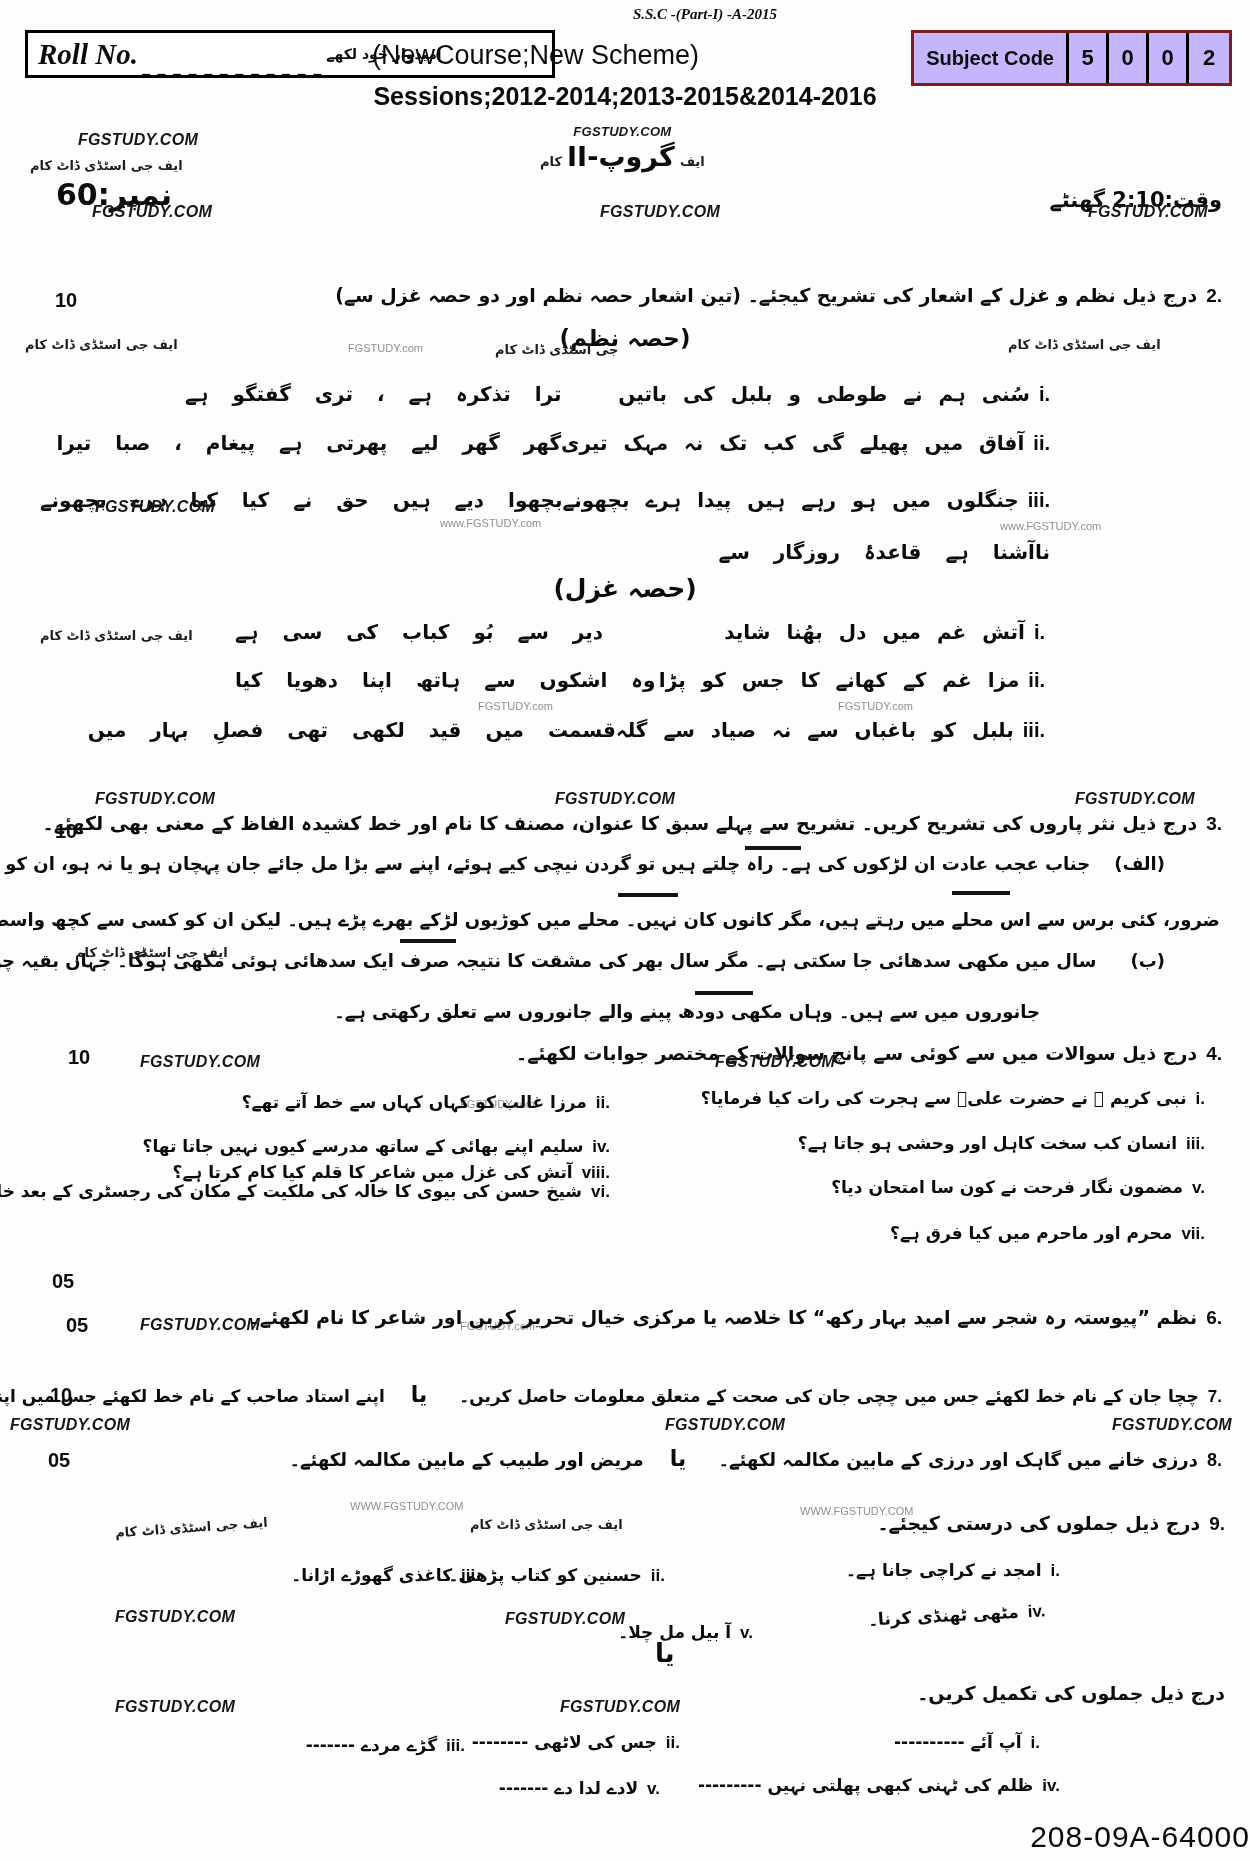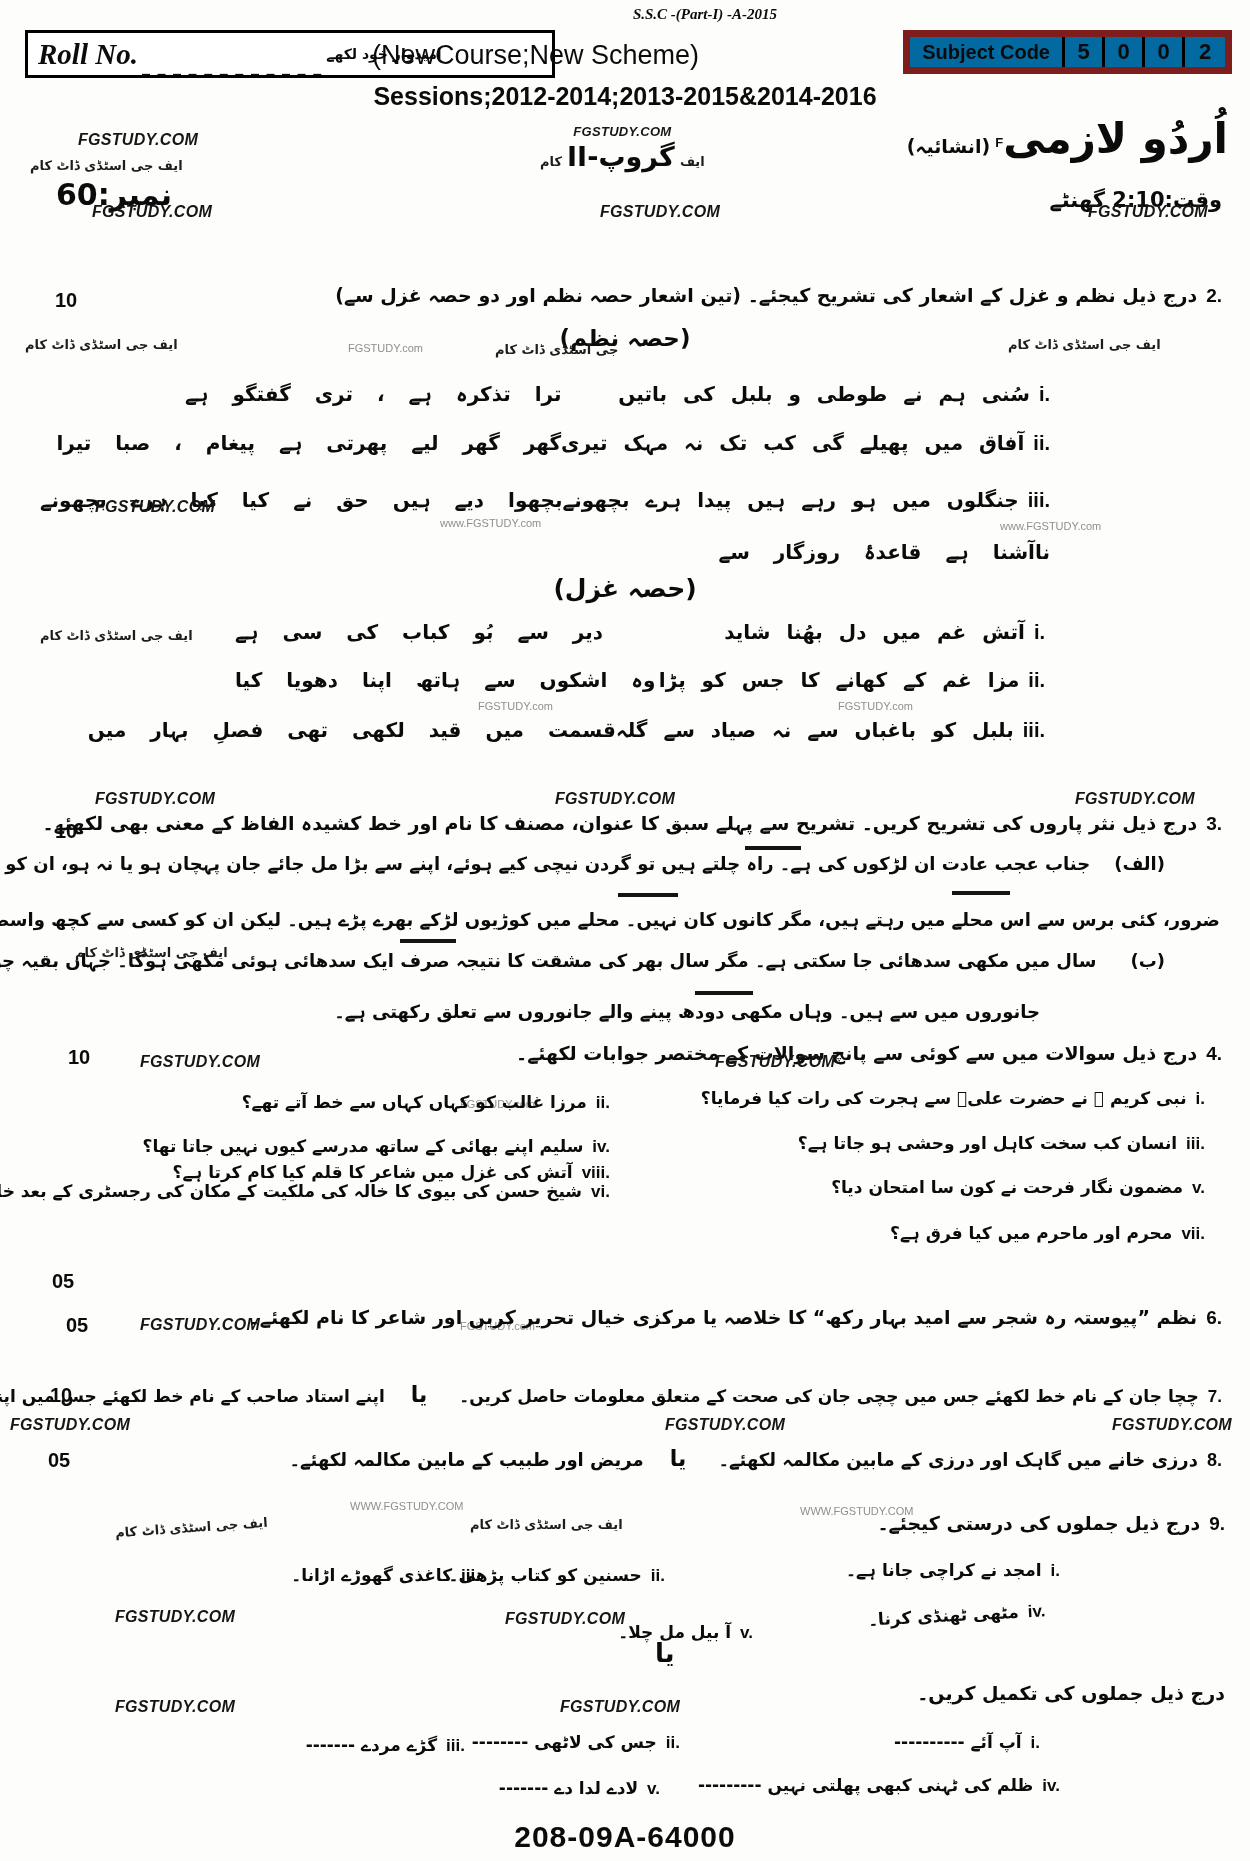--- a/index.html
+++ b/index.html
@@ -13,21 +13,21 @@
   .marks{font-family:"Liberation Sans",sans-serif;font-weight:bold;font-size:20px}
   .num{display:inline-block;direction:ltr;unicode-bidi:isolate;
        font-family:"Liberation Sans",sans-serif;font-weight:bold;margin-left:9px}
   .exam-ref{font-family:"Liberation Serif",serif;font-style:italic;font-weight:bold;font-size:15px;text-align:center}
   .rollbox{left:25px;top:30px;width:530px;height:48px;border:3px solid #000;
            display:flex;align-items:center;padding:0 10px;background:#fff}
   .roll-label{font-family:"Liberation Serif",serif;font-style:italic;font-weight:bold;font-size:29px}
   .roll-dashes{font-weight:bold;font-size:16px;letter-spacing:1px;margin:24px 4px 0 4px;overflow:hidden;white-space:nowrap}
   .roll-note{direction:rtl;font-size:14px;font-weight:bold;margin-right:auto}
   .course{font-family:"Liberation Sans",sans-serif;font-weight:normal;font-size:27px}
-  .subjcode{right:18px;top:30px;display:flex;height:44px;border:7px solid #7f1d1d;background:#0369a1}
+  .subjcode{right:18px;top:30px;display:flex;height:56px;border:3px solid #7f1d1d;background:#c4b5fd}
   .sc-label{display:flex;align-items:center;padding:0 12px;font-family:"Liberation Sans",sans-serif;
             font-weight:bold;font-size:20px;border-right:3px solid #000}
   .sc-digit{width:40px;display:flex;align-items:center;justify-content:center;font-weight:bold;
             font-size:22px;font-family:"Liberation Sans",sans-serif;border-right:3px solid #000}
   .sc-digit:last-child{border-right:none}
   .sessions{left:0;right:0;text-align:center;font-family:"Liberation Sans",sans-serif;font-weight:bold;font-size:25px}
   .title-main{font-size:42px;font-weight:bold}
   .title-sup{font-size:13px;font-weight:bold;vertical-align:super;font-family:"Liberation Sans",sans-serif}
   .title-paren{font-size:19px;font-weight:bold}
   .bigmeta{font-size:21px;font-weight:bold;direction:rtl}
@@ -38,22 +38,22 @@
   .section-head{left:0;right:0;text-align:center;font-size:23px;font-weight:bold;direction:rtl}
   .verse-row{left:185px;right:200px;display:flex;justify-content:space-between;direction:rtl;
              font-size:20px;font-weight:bold;white-space:nowrap}
   .vr2{left:235px;right:205px}
   .v-first{word-spacing:9px}
   .v-second{word-spacing:17px}
   .q4item{font-size:17px;font-weight:bold;direction:rtl;text-align:right;white-space:nowrap}
   .q9item{font-size:17px;font-weight:bold;direction:rtl;text-align:right;white-space:nowrap}
   .or-word{font-size:22px;font-weight:bold;margin:0 26px}
   .uline{position:absolute;height:4px;background:#141414}
-  .footer-code{left:0;right:0;text-align:center;font-family:"Liberation Sans",sans-serif;
-               font-weight:bold;font-size:30px;letter-spacing:1px}
+  .footer-code{left:0;right:0;text-align:right;font-family:"Liberation Sans",sans-serif;
+               font-weight:normal;font-size:30px;letter-spacing:1px}
 </style>
 </head>
 <body>
 
 <div class="page">
 
   <div class="abs exam-ref" style="left:160px;right:0;top:6px">S.S.C -(Part-I) -A-2015</div>
 
   <div class="abs rollbox">
     <span class="roll-label">Roll No.</span>
@@ -78,24 +78,20 @@
 
   <div class="abs" style="left:540px;top:124px;text-align:center">
     <div class="wm-site" style="font-size:13px">FGSTUDY.COM</div>
     <div class="urdu" style="margin-top:2px">
       <span class="wm-urdu">ایف</span>
       <span style="font-size:27px;font-weight:bold">گروپ-II</span>
       <span class="wm-urdu">کام</span>
     </div>
   </div>
 
-  <div class="abs urdu nowrap" style="right:22px;top:114px">
-    <span class="title-main">اُردُو لازمی</span><sup class="title-sup">F</sup>
-    <span class="title-paren">(انشائیہ)</span>
-  </div>
 
   <div class="abs bigmeta" style="left:56px;top:177px;font-size:30px">نمبر:60</div>
   <div class="abs bigmeta" style="right:28px;top:188px">وقت:2:10 گھنٹے</div>
 
   <div class="abs wm-site" style="left:92px;top:203px">FGSTUDY.COM</div>
   <div class="abs wm-site" style="left:600px;top:203px">FGSTUDY.COM</div>
   <div class="abs wm-site" style="right:42px;top:203px">FGSTUDY.COM</div>
 
   <span class="abs marks" style="left:55px;top:289px">10</span>
   <div class="abs qline" style="right:28px;top:284px">

